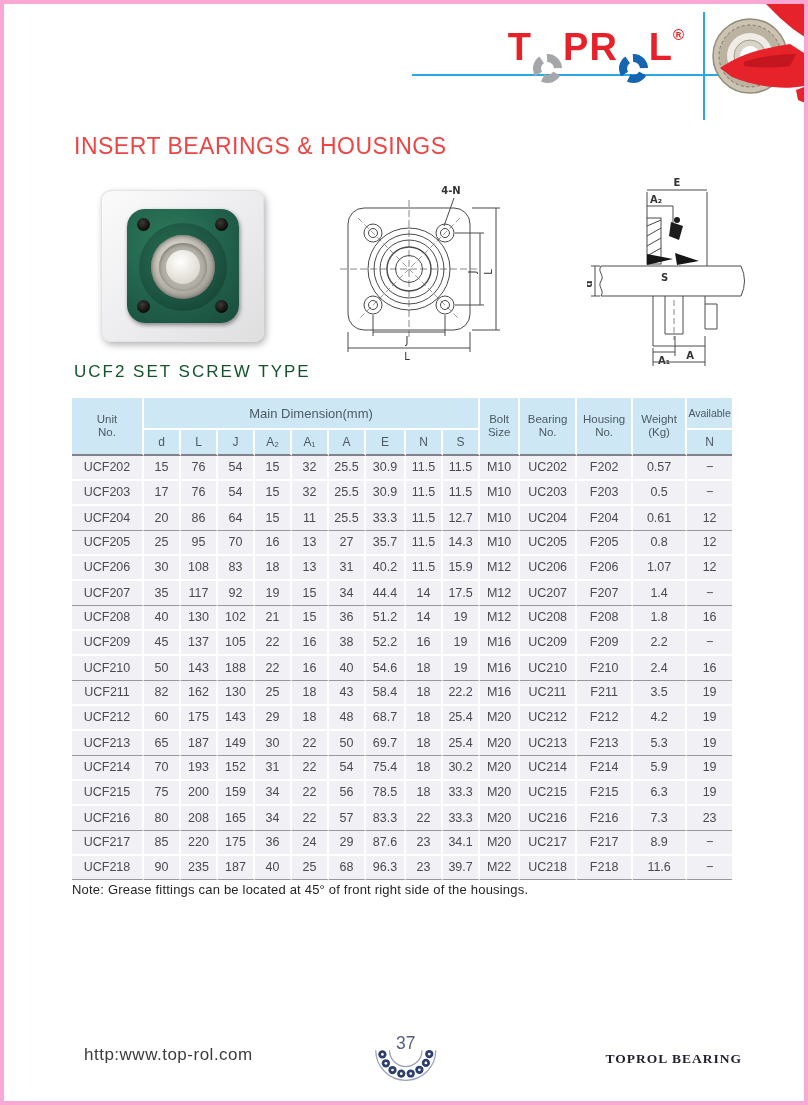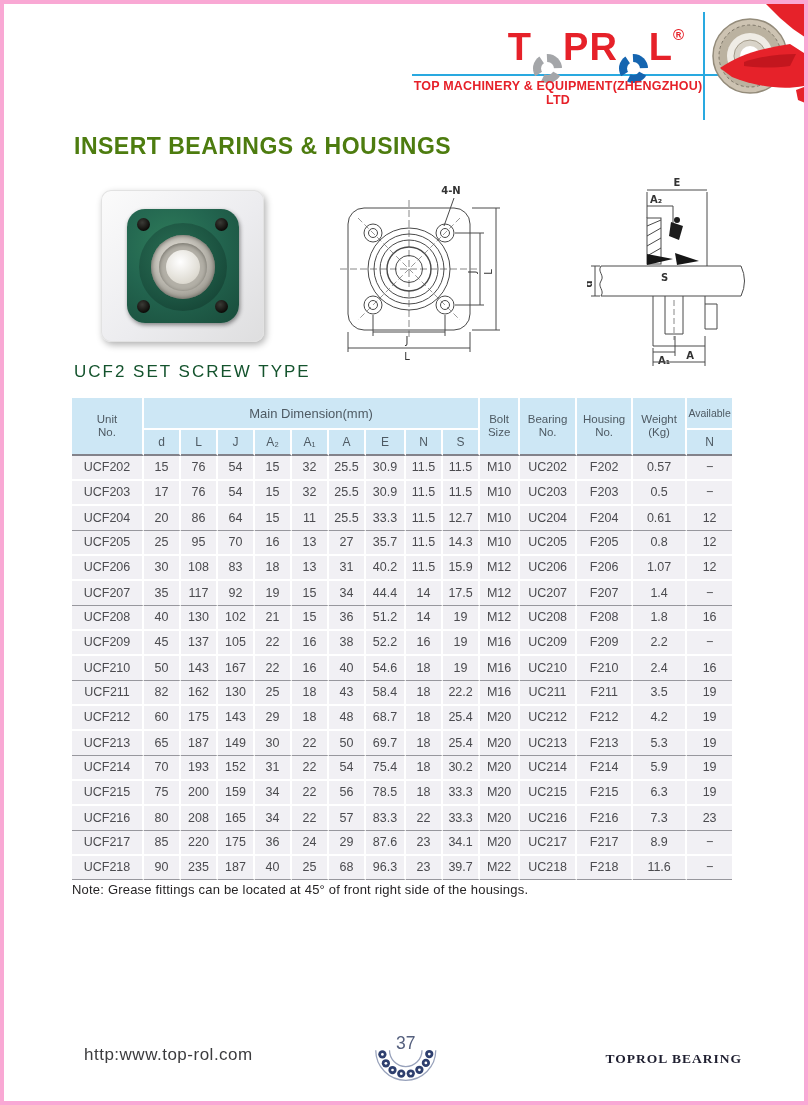--- a/index.html
+++ b/index.html
@@ -14,22 +14,22 @@
   .gear-gray { border:8px dashed #a4a6a9; }
   .gear-blue { border:8px dashed #1565b0; }
   .reg-mark { font-size:15px; color:#e62129; font-weight:700; vertical-align:20px; }
   .blue-hline { position:absolute; left:408px; top:70px; width:384px; height:2px; background:#29a9e0; }
   .blue-vline { position:absolute; left:699px; top:8px; width:2px; height:108px; background:#29a9e0; }
   .tagline { position:absolute; left:408px; top:75px; width:292px; text-align:center;
              font-size:12.5px; font-weight:600; color:#e62129; letter-spacing:0.2px; }
   .corner-art { position:absolute; left:688px; top:0; }
 
   
-  .page-title { position:absolute; left:70px; top:129px; font-size:23px; font-weight:700;
-                color:#4d7c0f; letter-spacing:0.5px; }
+  .page-title { position:absolute; left:70px; top:129px; font-size:23px; font-weight:400;
+                color:#ef4444; letter-spacing:0.5px; }
   .section-title { position:absolute; left:70px; top:358px; font-size:17px; color:#14532d; letter-spacing:2px; }
 
   
   .photo-card { position:absolute; left:97px; top:186px; width:163px; height:152px; border-radius:10px;
                 background:linear-gradient(135deg,#fbfbfb 0%,#ececef 55%,#dededf 100%);
                 box-shadow:2px 3px 7px rgba(0,0,0,0.3), inset 0 0 0 1px #e2e2e2; }
   .flange { position:absolute; left:26px; top:19px; width:112px; height:114px; border-radius:18px;
             background:radial-gradient(circle at 38% 32%, #2f7c5a 0%, #236650 45%, #194c3b 100%);
             box-shadow:1px 2px 4px rgba(0,0,0,0.45); }
   .hole { position:absolute; width:13px; height:13px; border-radius:50%;
@@ -83,21 +83,20 @@
 <body>
 
 <div class="page">
 
   <div class="blue-hline"></div>
   <div class="blue-vline"></div>
 
   <div class="logo-block">
     <span class="logo-text">T</span><span class="gear gear-gray">O</span><span class="logo-text">PR</span><span class="gear gear-blue">O</span><span class="logo-text">L</span><span class="reg-mark">®</span>
   </div>
-  <div class="tagline">TOP MACHINERY &amp; EQUIPMENT(ZHENGZHOU) LTD</div>
 
   <svg class="corner-art" width="120" height="114" viewBox="0 0 120 114">
     <polygon points="74,0 120,0 120,38 101,25 88,14 80,6" fill="#e6222a"></polygon>
     <circle cx="58" cy="52" r="37" fill="#cdc3b2" stroke="#938b7a" stroke-width="1.5"></circle>
     <circle cx="58" cy="52" r="31" fill="#bbb2a0" stroke="#7d7668" stroke-width="1" stroke-dasharray="3 2.5"></circle>
     <circle cx="58" cy="52" r="23" fill="#efece5"></circle>
     <circle cx="58" cy="52" r="16" fill="#d8d3c8" stroke="#a39b8a"></circle>
     <circle cx="58" cy="52" r="10" fill="#ffffff"></circle>
     <path d="M28,64 C48,50 72,44 98,40 L120,54 L120,80 C94,88 62,82 40,73 Z" fill="#e6222a"></path>
     <path d="M52,58 C70,52 88,50 104,50 L98,62 C82,64 64,64 52,62 Z" fill="#c3161e"></path>
@@ -390,21 +389,21 @@
             <td>M16</td>
             <td>UC209</td>
             <td>F209</td>
             <td>2.2</td>
             <td>−</td>
           </tr>
           <tr class="group-end">
             <td>UCF210</td>
             <td>50</td>
             <td>143</td>
-            <td>167</td>
+            <td>188</td>
             <td>22</td>
             <td>16</td>
             <td>40</td>
             <td>54.6</td>
             <td>18</td>
             <td>19</td>
             <td>M16</td>
             <td>UC210</td>
             <td>F210</td>
             <td>2.4</td>

